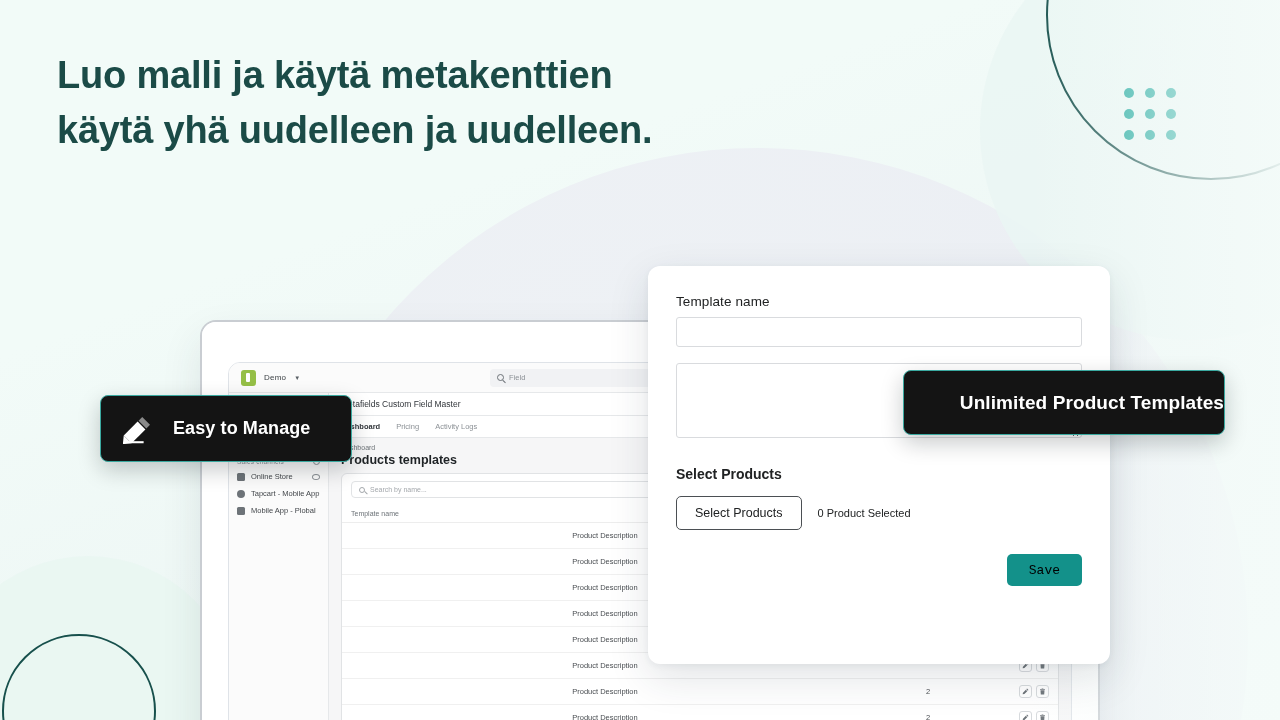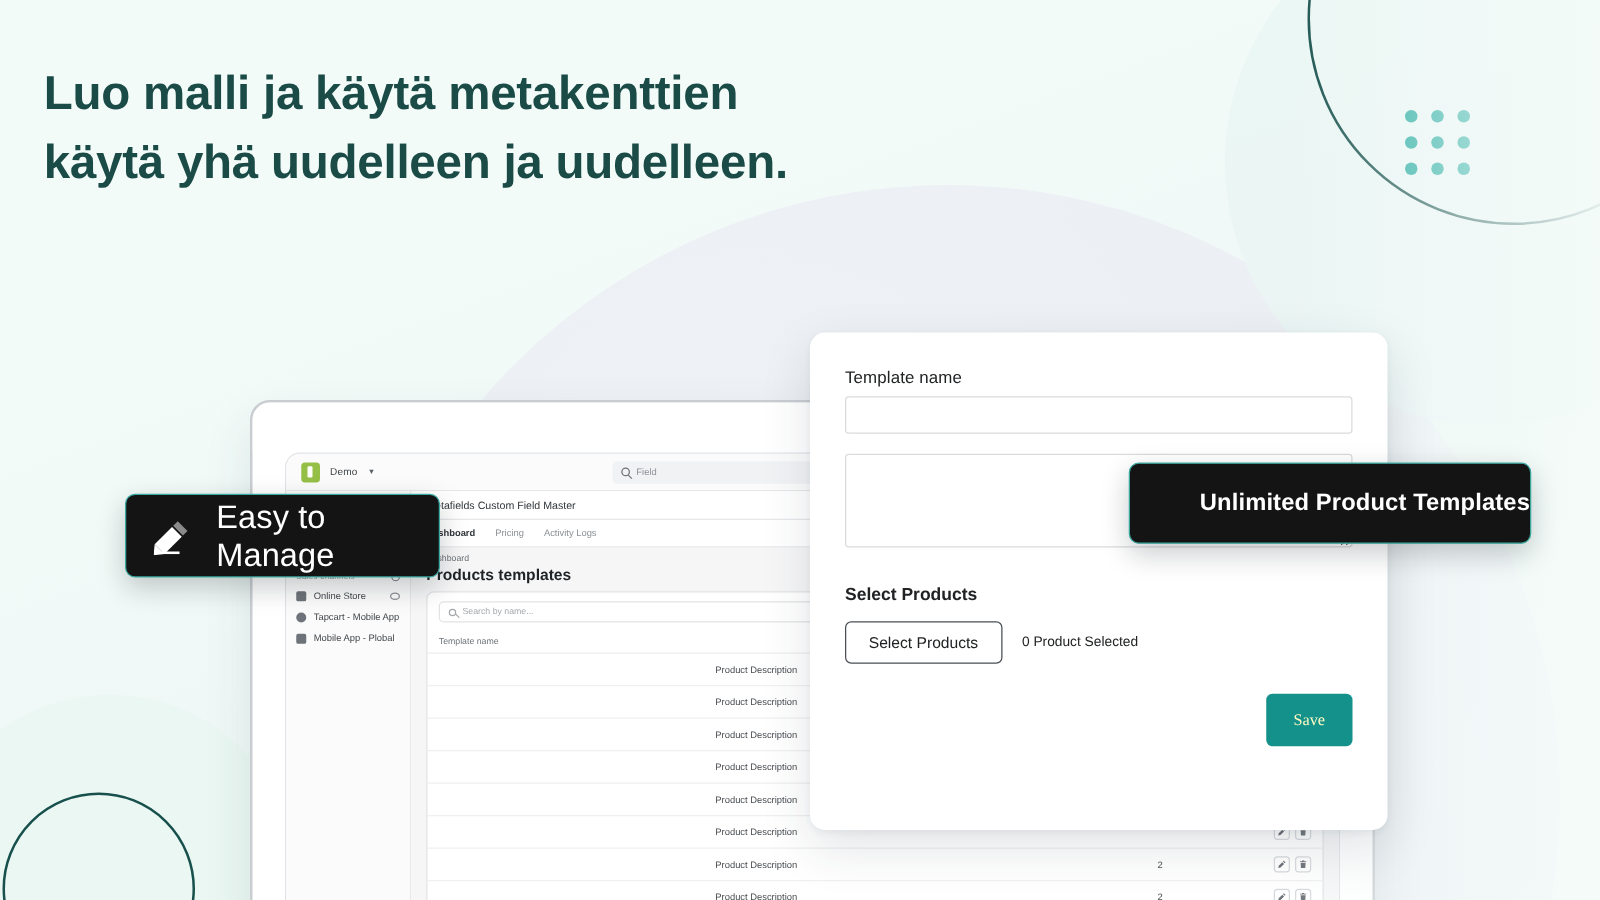--- a/index.html
+++ b/index.html
@@ -70,21 +70,21 @@
     display: grid;
     grid-template-columns: repeat(3, 10px);
     grid-template-rows: repeat(3, 10px);
     gap: 11px;
   }
   .dot-grid i { display:block; width: 10px; height: 10px; border-radius:50%; background:#1aa79c; }
 
   
   .headline {
     position: absolute;
-    left: 35px; top: 48px;
+    left: 57px; top: 48px;
     width: 700px;
     color: #1b4b47;
     font-size: 38px;
     line-height: 55px;
     font-weight: 700;
     letter-spacing: -0.2px;
   }
   .headline span { display: block; }
 
   
@@ -290,42 +290,42 @@
   .btn-outline {
     height: 34px; padding: 0 18px;
     border: 1px solid #4b4f53; border-radius: 5px;
     background: #fff; color: #202223; font-size: 12.5px;
     font-family: inherit; cursor: pointer;
     display: inline-flex; align-items: center;
   }
   .sel-count { font-size: 11px; color: #202223; }
   .save-row { display: flex; justify-content: flex-end; margin-top: 24px; }
   .btn-save {
-    height: 42px; padding: 0 22px;
+    height: 32px; padding: 0 22px;
     border: none; border-radius: 5px;
-    background: #13918a; color: #fef9c3; font-size: 13px;
-    font-family: Liberation Serif, serif; cursor: pointer;
+    background: #13918a; color: #000000; font-size: 13px;
+    font-family: Liberation Mono, monospace; cursor: pointer;
   }
 
   
   .badge {
     position: absolute;
     background: #141414;
     border: 1px solid #3aa9a0;
     border-radius: 8px;
     color: #fff;
     display: flex; align-items: center;
     box-shadow: 0 8px 22px rgba(10,20,25,.22);
   }
   .badge-manage {
     left: 100px; top: 395px;
     width: 252px; height: 67px;
     padding-left: 22px; gap: 20px;
   }
-  .badge-manage .badge-text { font-size: 26px; font-weight: 400; letter-spacing: .1px; }
+  .badge-manage .badge-text { font-size: 18px; font-weight: 700; letter-spacing: .1px; text-align: center; }
   .pencil-icon { width: 30px; height: 30px; flex: none; }
   .badge-unlimited {
     left: 903px; top: 370px;
     width: 322px; height: 65px;
     justify-content: flex-end;
   }
   .badge-unlimited .badge-text { font-size: 19px; font-weight: 700; letter-spacing: .1px; }
 </style>
 </head>
 <body>

